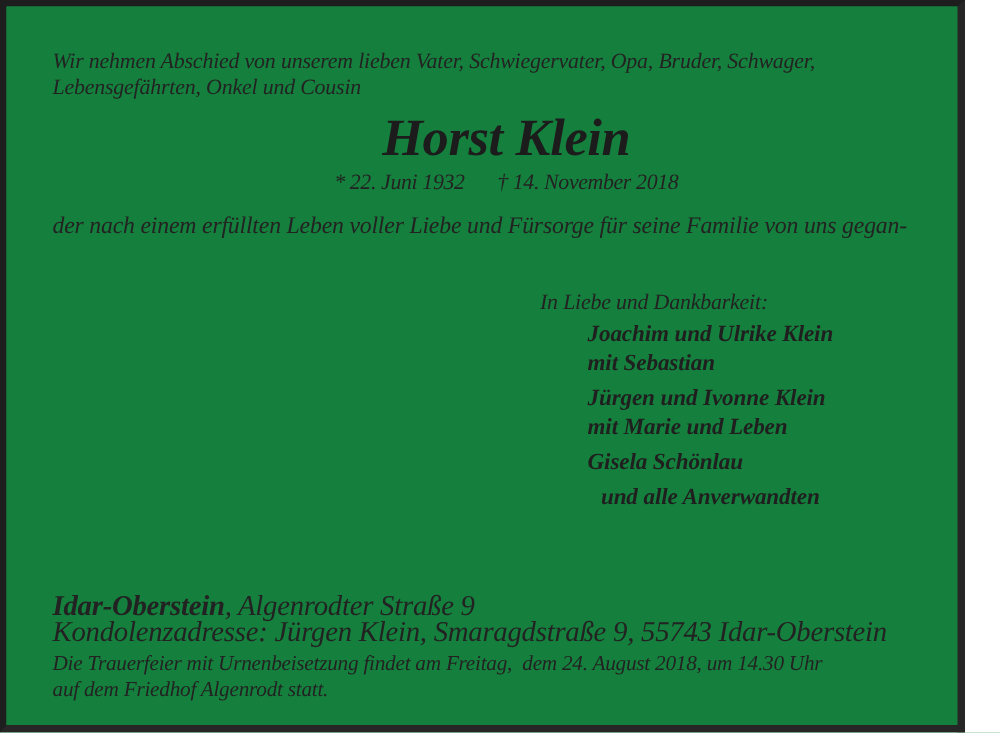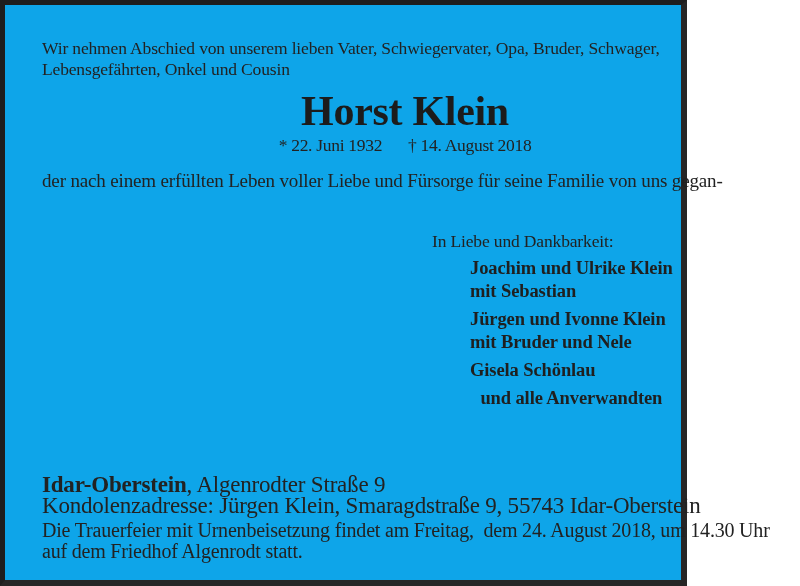--- a/index.html
+++ b/index.html
@@ -12,28 +12,29 @@
       height: 586px;
       position: relative;
       overflow: hidden;
       font-family: "Liberation Serif", "DejaVu Serif", serif;
       color: #222222;
     }
     .frame {
       position: absolute;
       left: 0;
       top: 0;
-      width: 687px;
+      width: 772px;
       height: 586px;
       box-sizing: border-box;
       border-left: 5px solid #1e1e1e;
       border-top: 5px solid #1e1e1e;
       border-right: 6px solid #262626;
       border-bottom: 6px solid #262626;
-      background: #0ea5e9;
+      background: #15803d;
+      font-style: italic;
     }
     .abs { position: absolute; white-space: nowrap; }
     .intro {
       left: 37px;
       top: 33px;
       font-size: 17.5px;
       line-height: 21px;
       letter-spacing: -0.15px;
     }
     .name {
@@ -87,57 +88,57 @@
     .addr {
       left: 37px;
       top: 469px;
       font-size: 23px;
       line-height: 21px;
       letter-spacing: -0.2px;
     }
     .ceremony {
       left: 37px;
       top: 515px;
-      font-size: 20px;
+      font-size: 17px;
       line-height: 21px;
       letter-spacing: -0.2px;
     }
     .b { font-weight: bold; }
     .line { display: block; }
   </style>
 </head>
 <body>
 
 <div class="frame">
 
   <div class="abs intro">
     <span class="line">Wir nehmen Abschied von unserem lieben Vater, Schwiegervater, Opa, Bruder, Schwager,</span>
     <span class="line">Lebensgefährten, Onkel und Cousin</span>
   </div>
 
   <div class="abs name">Horst Klein</div>
 
   <div class="abs dates">
-    <span>* 22. Juni 1932</span><span class="gap"></span><span>† 14. August 2018</span>
+    <span>* 22. Juni 1932</span><span class="gap"></span><span>† 14. November 2018</span>
   </div>
 
   <div class="abs life">
     <span class="line">der nach einem erfüllten Leben voller Liebe und Fürsorge für seine Familie von uns gegan-</span>
   </div>
 
   <div class="abs thanks">In Liebe und Dankbarkeit:</div>
 
   <div class="abs mourners">
     <div class="group">
       <span class="line">Joachim und Ulrike Klein</span>
       <span class="line">mit Sebastian</span>
     </div>
     <div class="group">
       <span class="line">Jürgen und Ivonne Klein</span>
-      <span class="line">mit Bruder und Nele</span>
+      <span class="line">mit Marie und Leben</span>
     </div>
     <div class="group">
       <span class="line">Gisela Schönlau</span>
     </div>
     <div class="group">
       <span class="line">und alle Anverwandten</span>
     </div>
   </div>
 
   <div class="abs addr">

